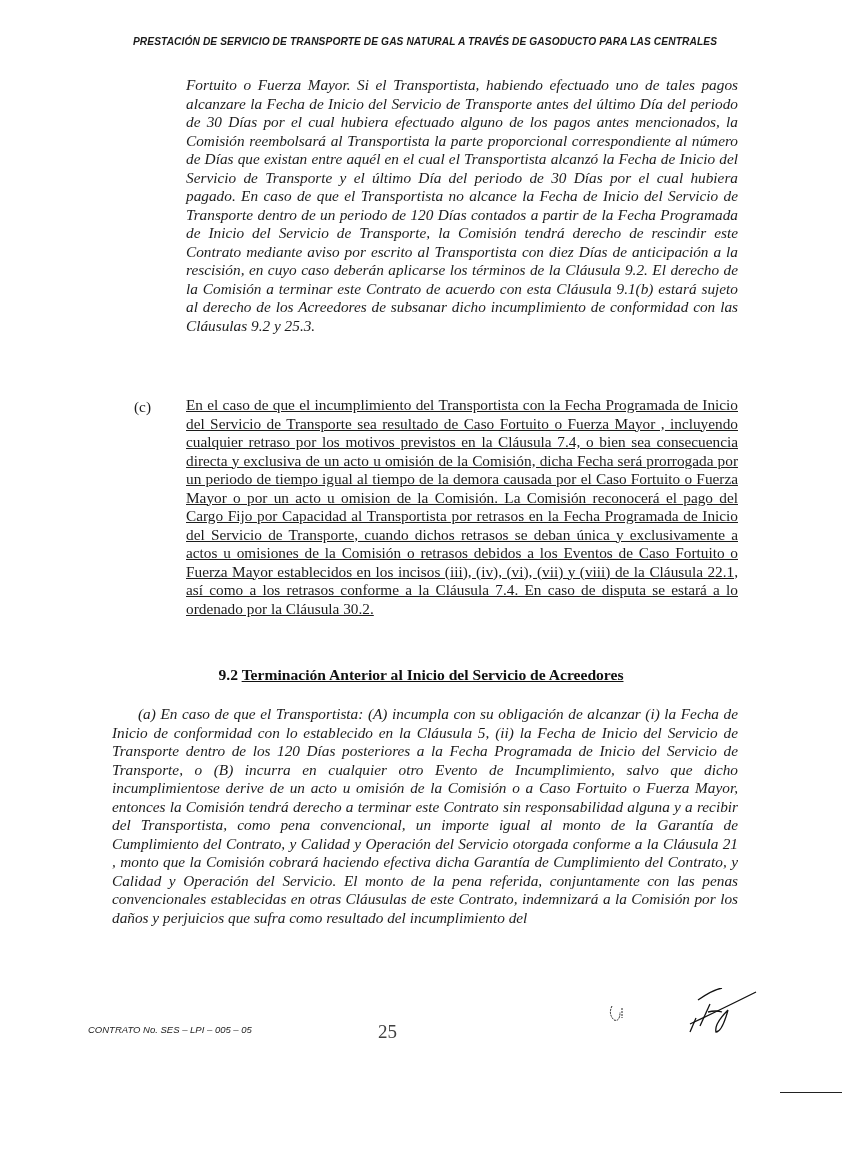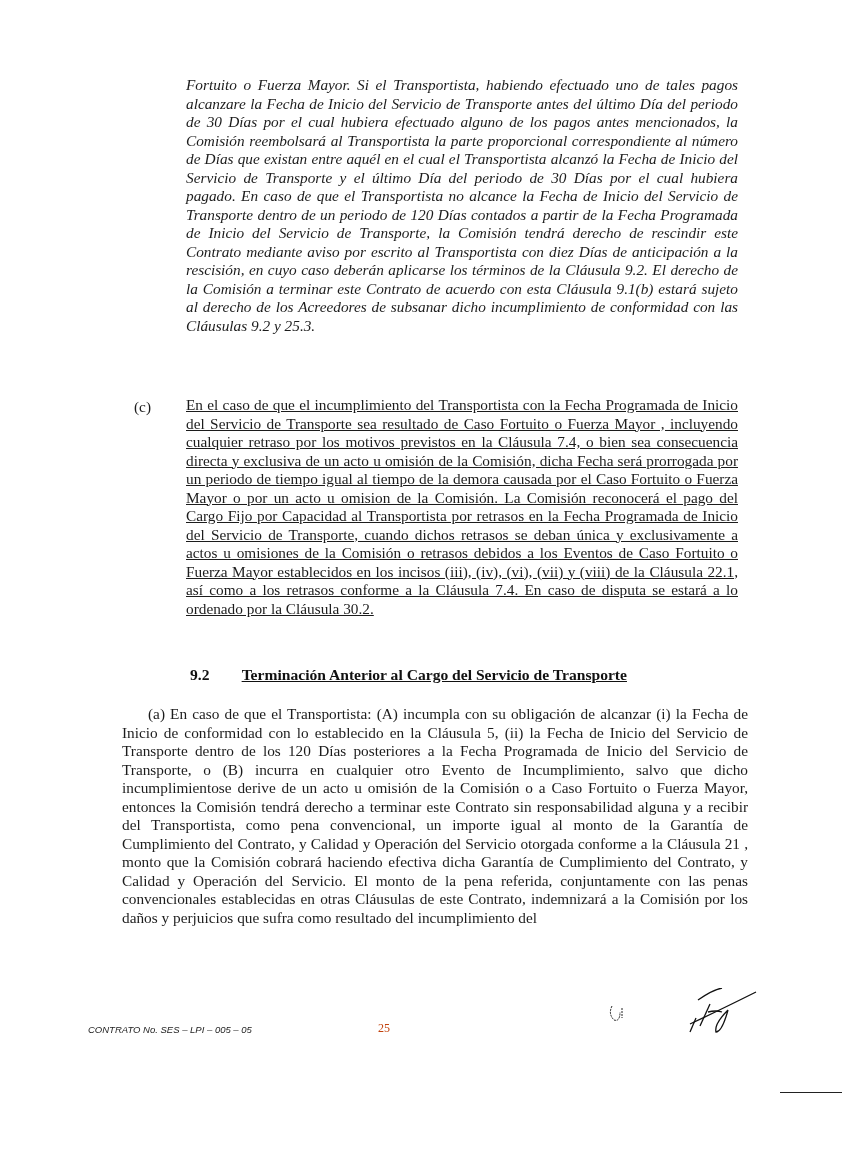--- a/index.html
+++ b/index.html
@@ -7,44 +7,45 @@
   .header { position:absolute; top:36px; left:60px; width:730px; text-align:center;
     font-family:"Liberation Sans", sans-serif; font-style:italic; font-weight:bold;
     font-size:10.2px; line-height:12px; letter-spacing:0.1px; color:#1a1a1a; }
   .serif { font-family:"Liberation Serif", serif; font-size:15.3px; line-height:18.5px; color:#1c1c1c; }
   .block { position:absolute; text-align:justify; text-align-last:auto; }
   .p1 { top:76px; left:186px; width:552px;font-style:italic; }
   .pc-label { position:absolute; top:398px; left:134px; }
   .pc { top:396px; left:186px; width:552px;text-decoration:underline; }
   .heading { position:absolute; top:666px; left:190px; font-family:"Liberation Serif", serif;
     font-weight:bold; font-size:15.6px; color:#111; }
-  .heading .num { display:inline-block; width:48px; }
+  .heading .num { display:inline-block; width:48px;text-align:right; }
   .heading .title { text-decoration:underline; }
-  .p2 { top:705px; left:122px; width:626px; text-indent:26px; }
+  .p2 { top:705px; left:112px; width:626px; text-indent:26px;font-style:italic; }
   .footer-left { position:absolute; top:1024px; left:88px; font-family:"Liberation Sans", sans-serif;
     font-style:italic; font-size:9.5px; color:#222; }
   .page-num { position:absolute; top:1021px; left:378px; font-family:"Liberation Serif", serif;
-    font-size:12px; color:#c2410c;text-align:center; }
+    font-size:19px; color:#404040;text-align:center; }
   .sig { position:absolute; left:590px; top:988px; width:180px; height:50px; }
   .rule { position:absolute; left:780px; top:1092px; width:62px; height:1px; background:#222; }
 </style>
 </head>
 <body>
 
 <div class="header">
+  <div>PRESTACIÓN DE SERVICIO DE TRANSPORTE DE GAS NATURAL A TRAVÉS DE GASODUCTO PARA LAS CENTRALES</div>
 </div>
 
 <div class="block serif p1">Fortuito o Fuerza Mayor. Si el Transportista, habiendo efectuado uno de tales pagos alcanzare la Fecha de Inicio del Servicio de Transporte antes del último Día del periodo de 30 Días por el cual hubiera efectuado alguno de los pagos antes mencionados, la Comisión reembolsará al Transportista la parte proporcional correspondiente al número de Días que existan entre aquél en el cual el Transportista alcanzó la Fecha de Inicio del Servicio de Transporte y el último Día del periodo de 30 Días por el cual hubiera pagado. En caso de que el Transportista no alcance la Fecha de Inicio del Servicio de Transporte dentro de un periodo de 120 Días contados a partir de la Fecha Programada de Inicio del Servicio de Transporte, la Comisión tendrá derecho de rescindir este Contrato mediante aviso por escrito al Transportista con diez Días de anticipación a la rescisión, en cuyo caso deberán aplicarse los términos de la Cláusula 9.2. El derecho de la Comisión a terminar este Contrato de acuerdo con esta Cláusula 9.1(b) estará sujeto al derecho de los Acreedores de subsanar dicho incumplimiento de conformidad con las Cláusulas 9.2 y 25.3.</div>
 
 <div class="pc-label serif">(c)</div>
 <div class="block serif pc">En el caso de que el incumplimiento del Transportista con la Fecha Programada de Inicio del Servicio de Transporte sea resultado de Caso Fortuito o Fuerza Mayor , incluyendo cualquier retraso por los motivos previstos en la Cláusula 7.4, o bien sea consecuencia directa y exclusiva de un acto u omisión de la Comisión, dicha Fecha será prorrogada por un periodo de tiempo igual al tiempo de la demora causada por el Caso Fortuito o Fuerza Mayor o por un acto u omision de la Comisión. La Comisión reconocerá el pago del Cargo Fijo por Capacidad al Transportista por retrasos en la Fecha Programada de Inicio del Servicio de Transporte, cuando dichos retrasos se deban única y exclusivamente a actos u omisiones de la Comisión o retrasos debidos a los Eventos de Caso Fortuito o Fuerza Mayor establecidos en los incisos (iii), (iv), (vi), (vii) y (viii) de la Cláusula 22.1, así como a los retrasos conforme a la Cláusula 7.4. En caso de disputa se estará a lo ordenado por la Cláusula 30.2.</div>
 
 <div class="heading">
   <span class="num">9.2</span>
-  <span class="title">Terminación Anterior al Cargo del Servicio de Transporte</span>
+  <span class="title">Terminación Anterior al Inicio del Servicio de Acreedores</span>
 </div>
 
 <div class="block serif p2">(a) En caso de que el Transportista: (A) incumpla con su obligación de alcanzar (i) la Fecha de Inicio de conformidad con lo establecido en la Cláusula 5, (ii) la Fecha de Inicio del Servicio de Transporte dentro de los 120 Días posteriores a la Fecha Programada de Inicio del Servicio de Transporte, o (B) incurra en cualquier otro Evento de Incumplimiento, salvo que dicho incumplimientose derive de un acto u omisión de la Comisión o a Caso Fortuito o Fuerza Mayor, entonces la Comisión tendrá derecho a terminar este Contrato sin responsabilidad alguna y a recibir del Transportista, como pena convencional, un importe igual al monto de la Garantía de Cumplimiento del Contrato, y Calidad y Operación del Servicio otorgada conforme a la Cláusula 21 , monto que la Comisión cobrará haciendo efectiva dicha Garantía de Cumplimiento del Contrato, y Calidad y Operación del Servicio. El monto de la pena referida, conjuntamente con las penas convencionales establecidas en otras Cláusulas de este Contrato, indemnizará a la Comisión por los daños y perjuicios que sufra como resultado del incumplimiento del</div>
 
 <div class="footer-left">CONTRATO No. SES – LPI – 005 – 05</div>
 <div class="page-num">25</div>
 
 <svg class="sig" viewBox="0 0 180 50">
   <g fill="none" stroke="#222" stroke-width="1" stroke-dasharray="2,1">
     <path d="M22 18 q-4 8 2 14 q6 2 6-8"></path>

